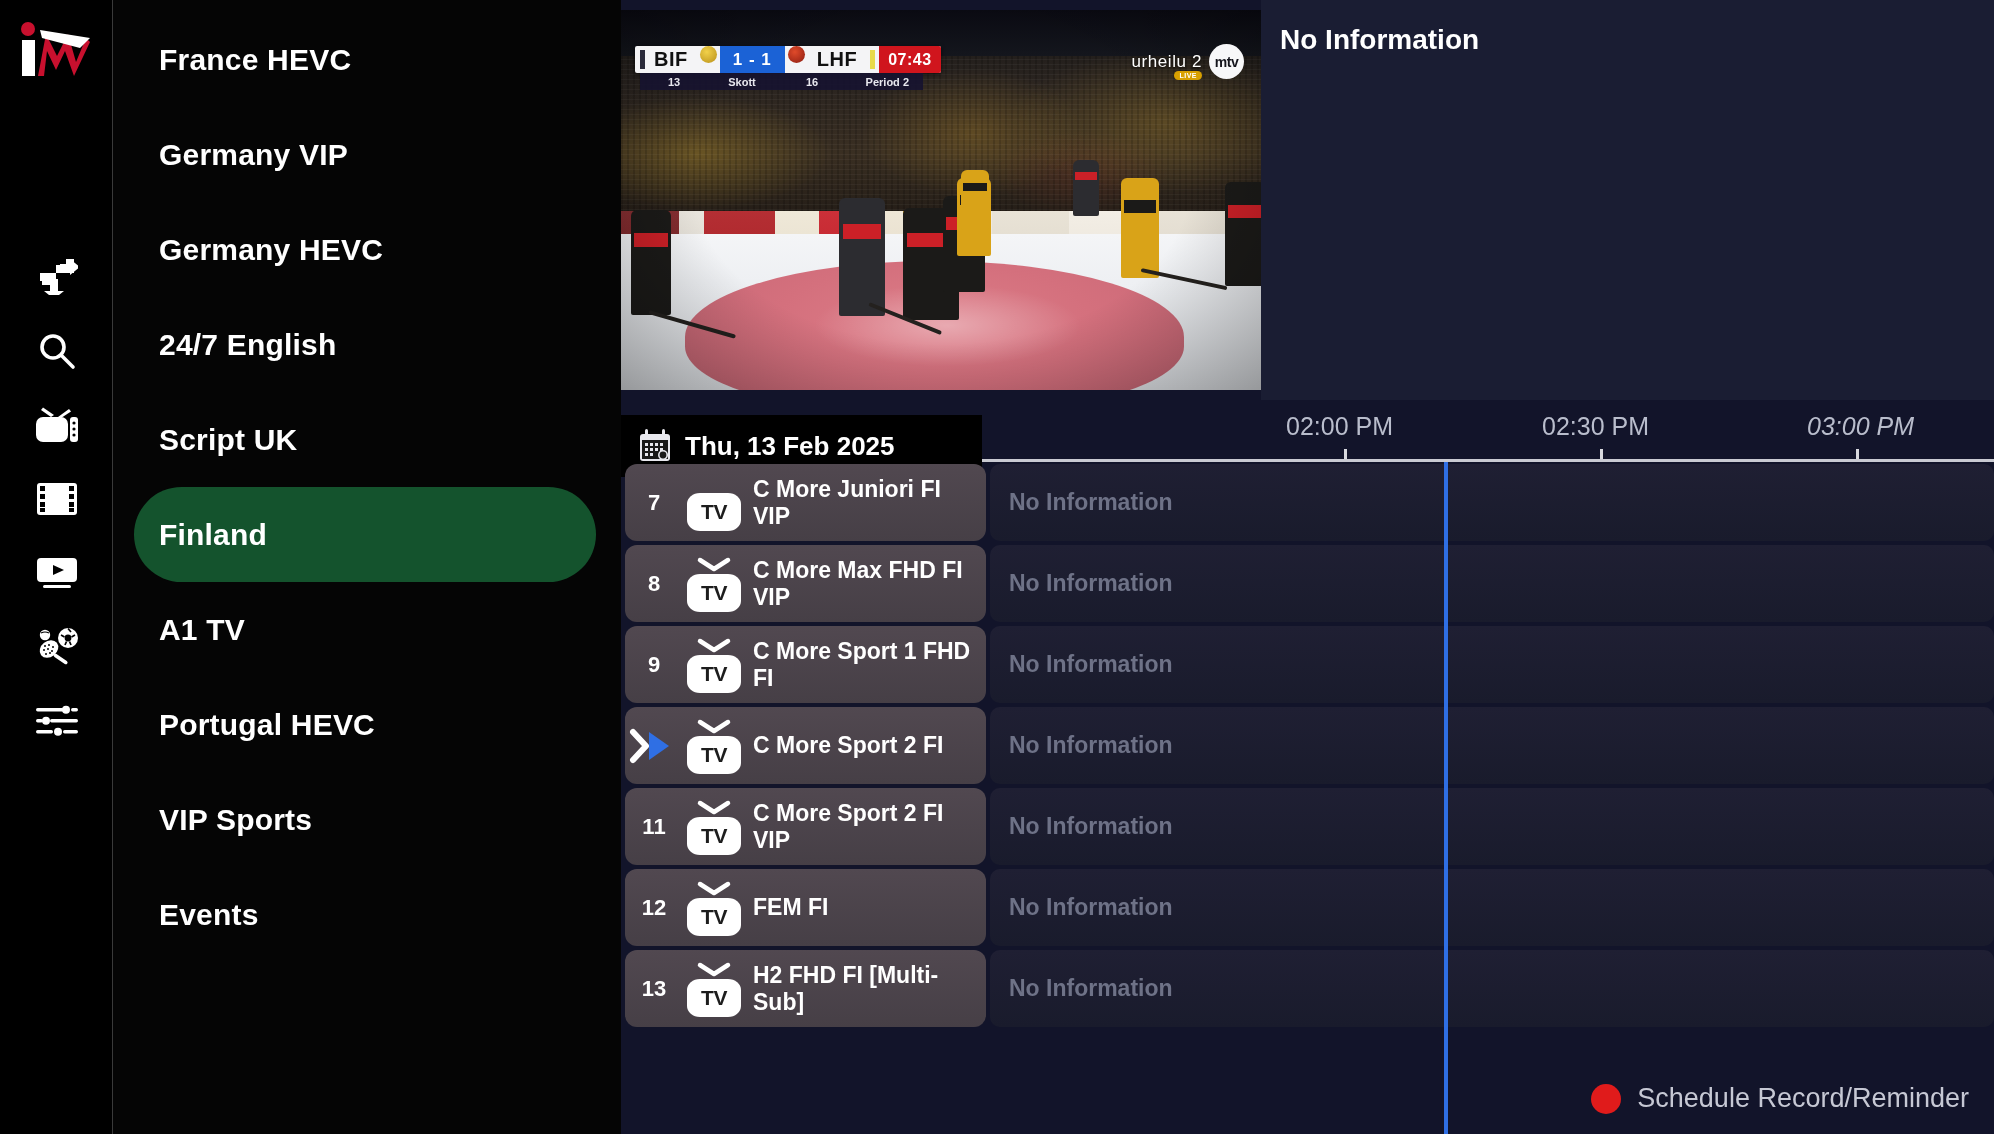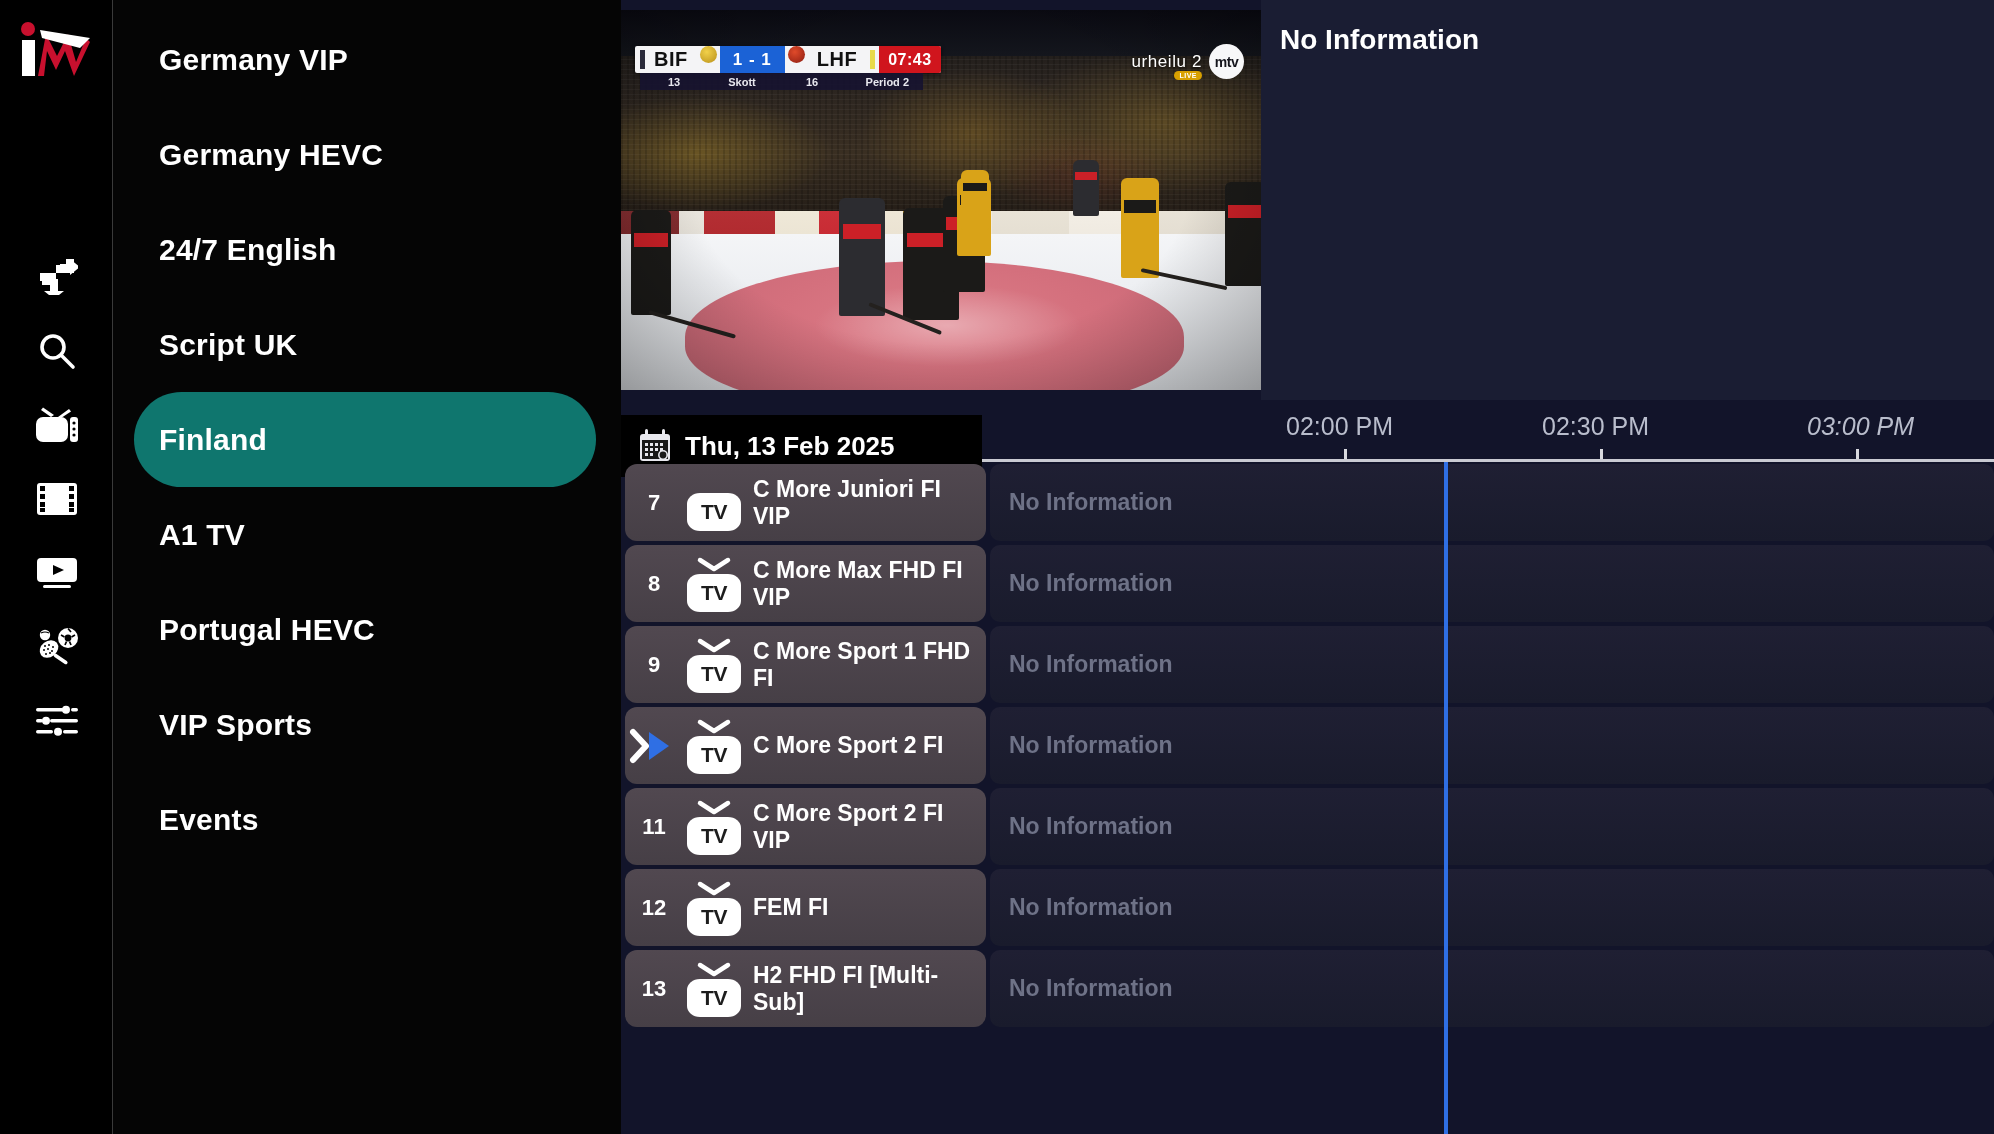--- a/index.html
+++ b/index.html
@@ -45,21 +45,21 @@
     font-size: 37px; font-weight: 400; letter-spacing: .2px;
   }
   .pl-list { padding-top: 12px; }
   .pl-item {
     height: 95px; display: flex; align-items: center;
     padding-left: 46px; color: #fff;
     font-size: 30px; font-weight: bold; letter-spacing: .2px;
     cursor: pointer; white-space: nowrap;
   }
   .pl-item.selected {
-    background: #0f766e; border-radius: 52px;
+    background: #14532d; border-radius: 52px;
     margin-left: 21px; margin-right: 25px; padding-left: 25px;
   }
 
   
   .main { flex: 1 1 auto; position: relative; height: 1134px; background: #12142a; }
 
   
   .top { height: 400px; display: flex; position: relative; }
   .preview {
     width: 640px; flex: 0 0 640px; height: 380px; margin-top: 10px;
@@ -357,20 +357,21 @@
           <rect x="1" y="25" width="17" height="3.4" rx="1.7"></rect>
             <rect x="28" y="25" width="15" height="3.4" rx="1.7"></rect>
           <circle cx="23" cy="26.7" r="4"></circle>
         </svg>
       </div>
     </div>
   </div>
 
   <div class="playlists">
     <div class="pl-list">
+      <div class="pl-item">France HEVC</div>
       <div class="pl-item">Germany VIP</div>
       <div class="pl-item">Germany HEVC</div>
       <div class="pl-item">24/7 English</div>
       <div class="pl-item">Script UK</div>
       <div class="pl-item selected">Finland</div>
       <div class="pl-item">A1 TV</div>
       <div class="pl-item">Portugal HEVC</div>
       <div class="pl-item">VIP Sports</div>
       <div class="pl-item">Events</div>
     </div>
@@ -581,14 +582,18 @@
           <div class="gr-name">H2 FHD FI [Multi-Sub]</div>
         </div>
         <div class="gr-prog">
           <div class="gr-prog-txt">No Information</div>
         </div>
       </div>
     </div>
 
     <div class="nowline" id="nowline" style="left: 823px; top: 462px; bottom: 0px; background: rgb(47, 111, 228);"></div>
 
+    <div class="legend">
+      <div class="legend-dot" style="background: rgb(224, 27, 27);"></div>
+      <div class="legend-txt">Schedule Record/Reminder</div>
+    </div>
   </div>
 </div>
 
 </body></html>

